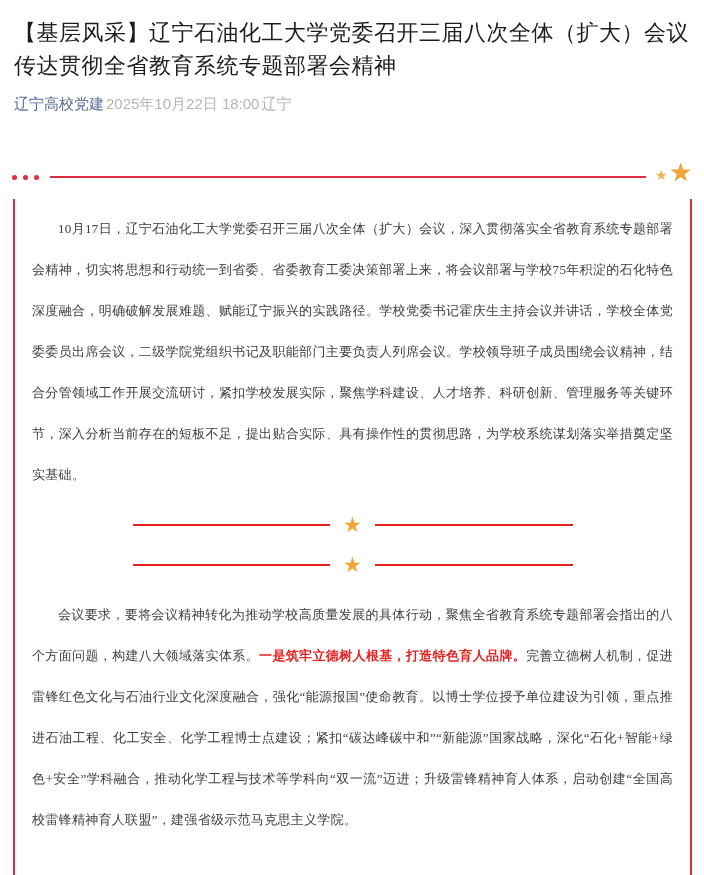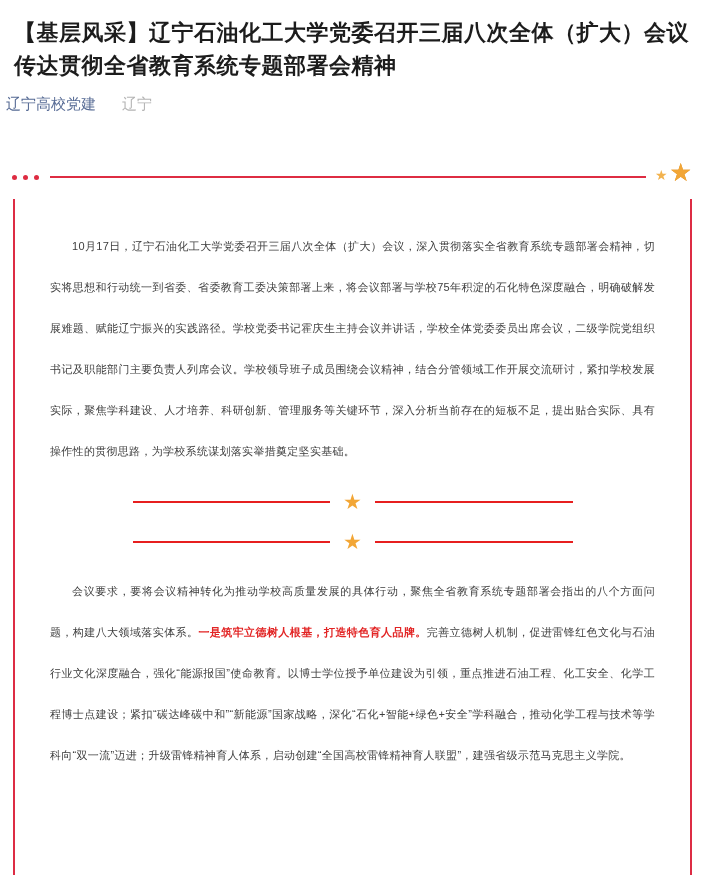--- a/index.html
+++ b/index.html
@@ -13,32 +13,32 @@
     width: 704px;
     height: 875px;
     overflow: hidden;
     background: #ffffff;
   }
 
   
   .article-title {
     margin: 16px 14px 0 14px;
     font-size: 22px;
-    font-weight: 700;
+    font-weight: 400;
     line-height: 33px;
     color: #1c1c1c;
     letter-spacing: 0.5px;
   }
   .meta-row {
     display: flex;
     align-items: center;
-    margin: 13px 14px 0 6px;
+    margin: 13px 14px 0 14px;
     font-size: 15px;
     color: #b5b5b5;
-    gap: 26px;
+    gap: 2px;
     white-space: nowrap;
   }
   .account-name { color: #576b95; font-weight: 500; cursor: pointer; }
 
   
   .deco-header {
     display: flex;
     align-items: center;
     margin: 50px 12px 0 12px;
     height: 26px;
@@ -58,27 +58,28 @@
 
   
   .frame {
     margin: 9px 12px 0 13px;
     border-left: 2px solid #dd2c44;
     border-right: 2px solid #dd2c44;
     padding: 9px 17px 60px 17px;
     min-height: 700px;
   }
   .body-para {
-    margin: 18px;
-    font-size: 11px;
+    margin: 0;
+    font-size: 13px;
     line-height: 41px;
     color: #3d3d3d;
     text-align: justify;
     text-indent: 2em;
     letter-spacing: 0.3px;
+    font-family: Liberation Serif, serif;
   }
   .em-red { color: #e22424; font-weight: 700; }
 
   .star-divider {
     display: flex;
     align-items: center;
     width: 440px;
     margin: 19px auto 19px auto;
   }
   .star-divider .dl { flex: 1; height: 2px; background: #e71f1f; }
@@ -88,20 +89,21 @@
 </style>
 </head>
 <body>
 
 <div class="page">
 
   <h1 class="article-title">【基层风采】辽宁石油化工大学党委召开三届八次全体（扩大）会议传达贯彻全省教育系统专题部署会精神</h1>
 
   <div class="meta-row">
     <span class="account-name">辽宁高校党建</span>
+    <span class="publish-time">2025年10月22日 18:00</span>
     <span class="location">辽宁</span>
   </div>
 
   <div class="deco-header">
     <span class="deco-dots">
       <span class="deco-dot"></span>
         <span class="deco-dot"></span>
         <span class="deco-dot"></span>
     </span>
     <span class="deco-line"></span>

